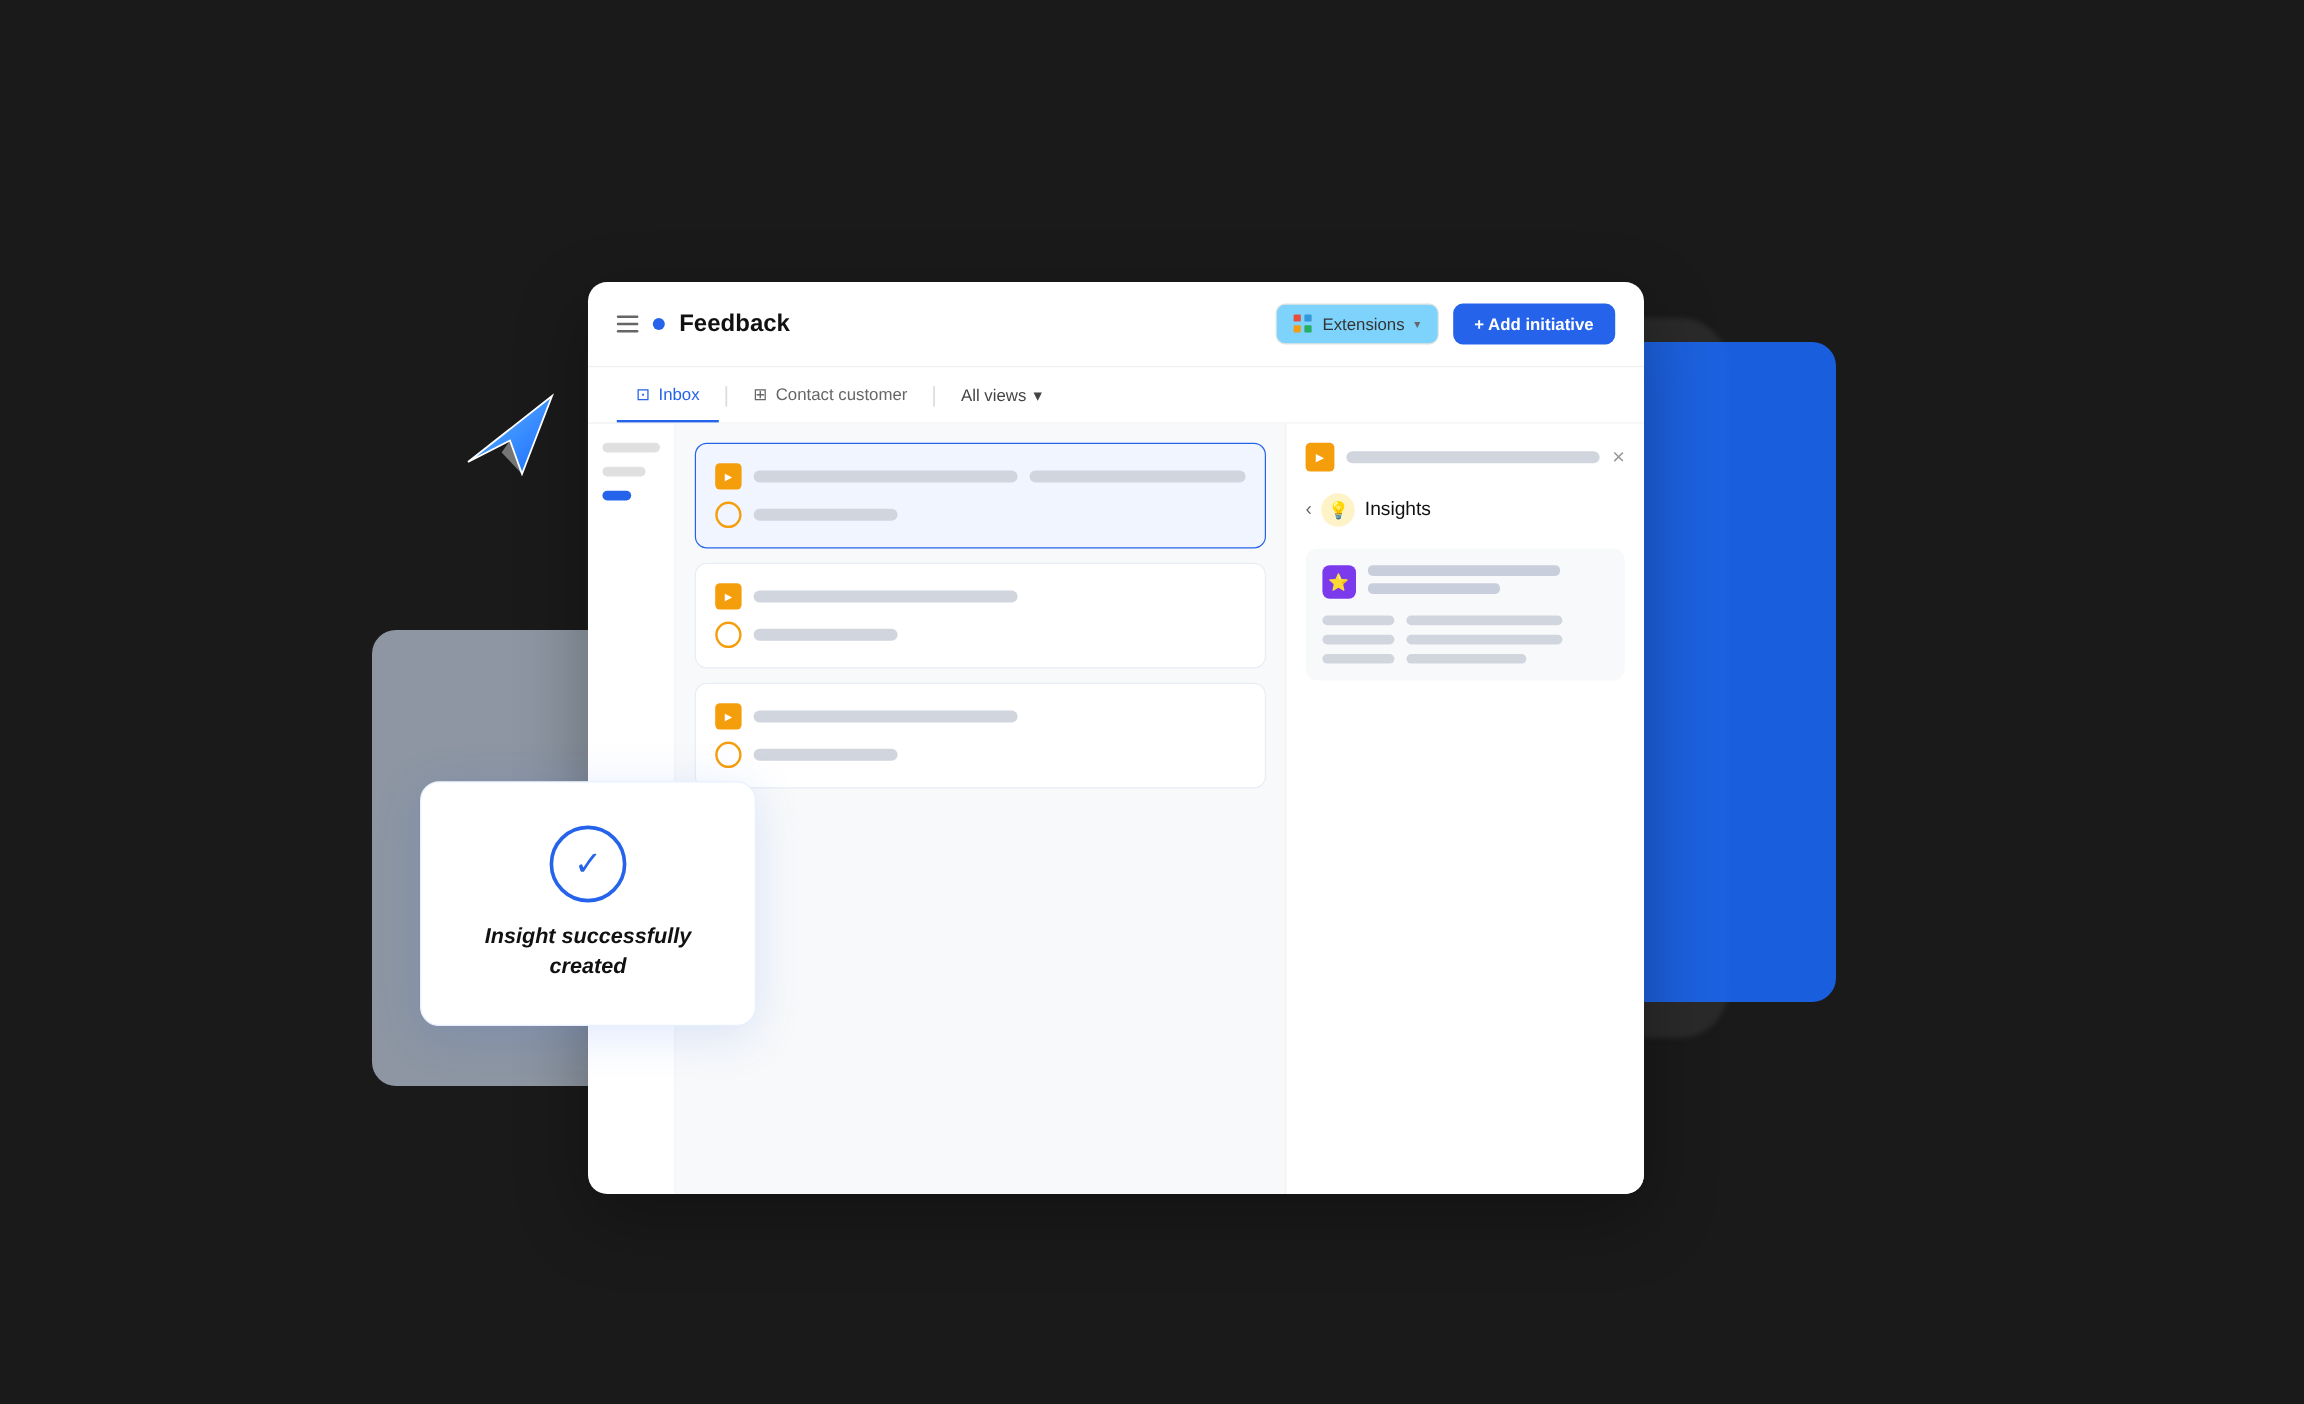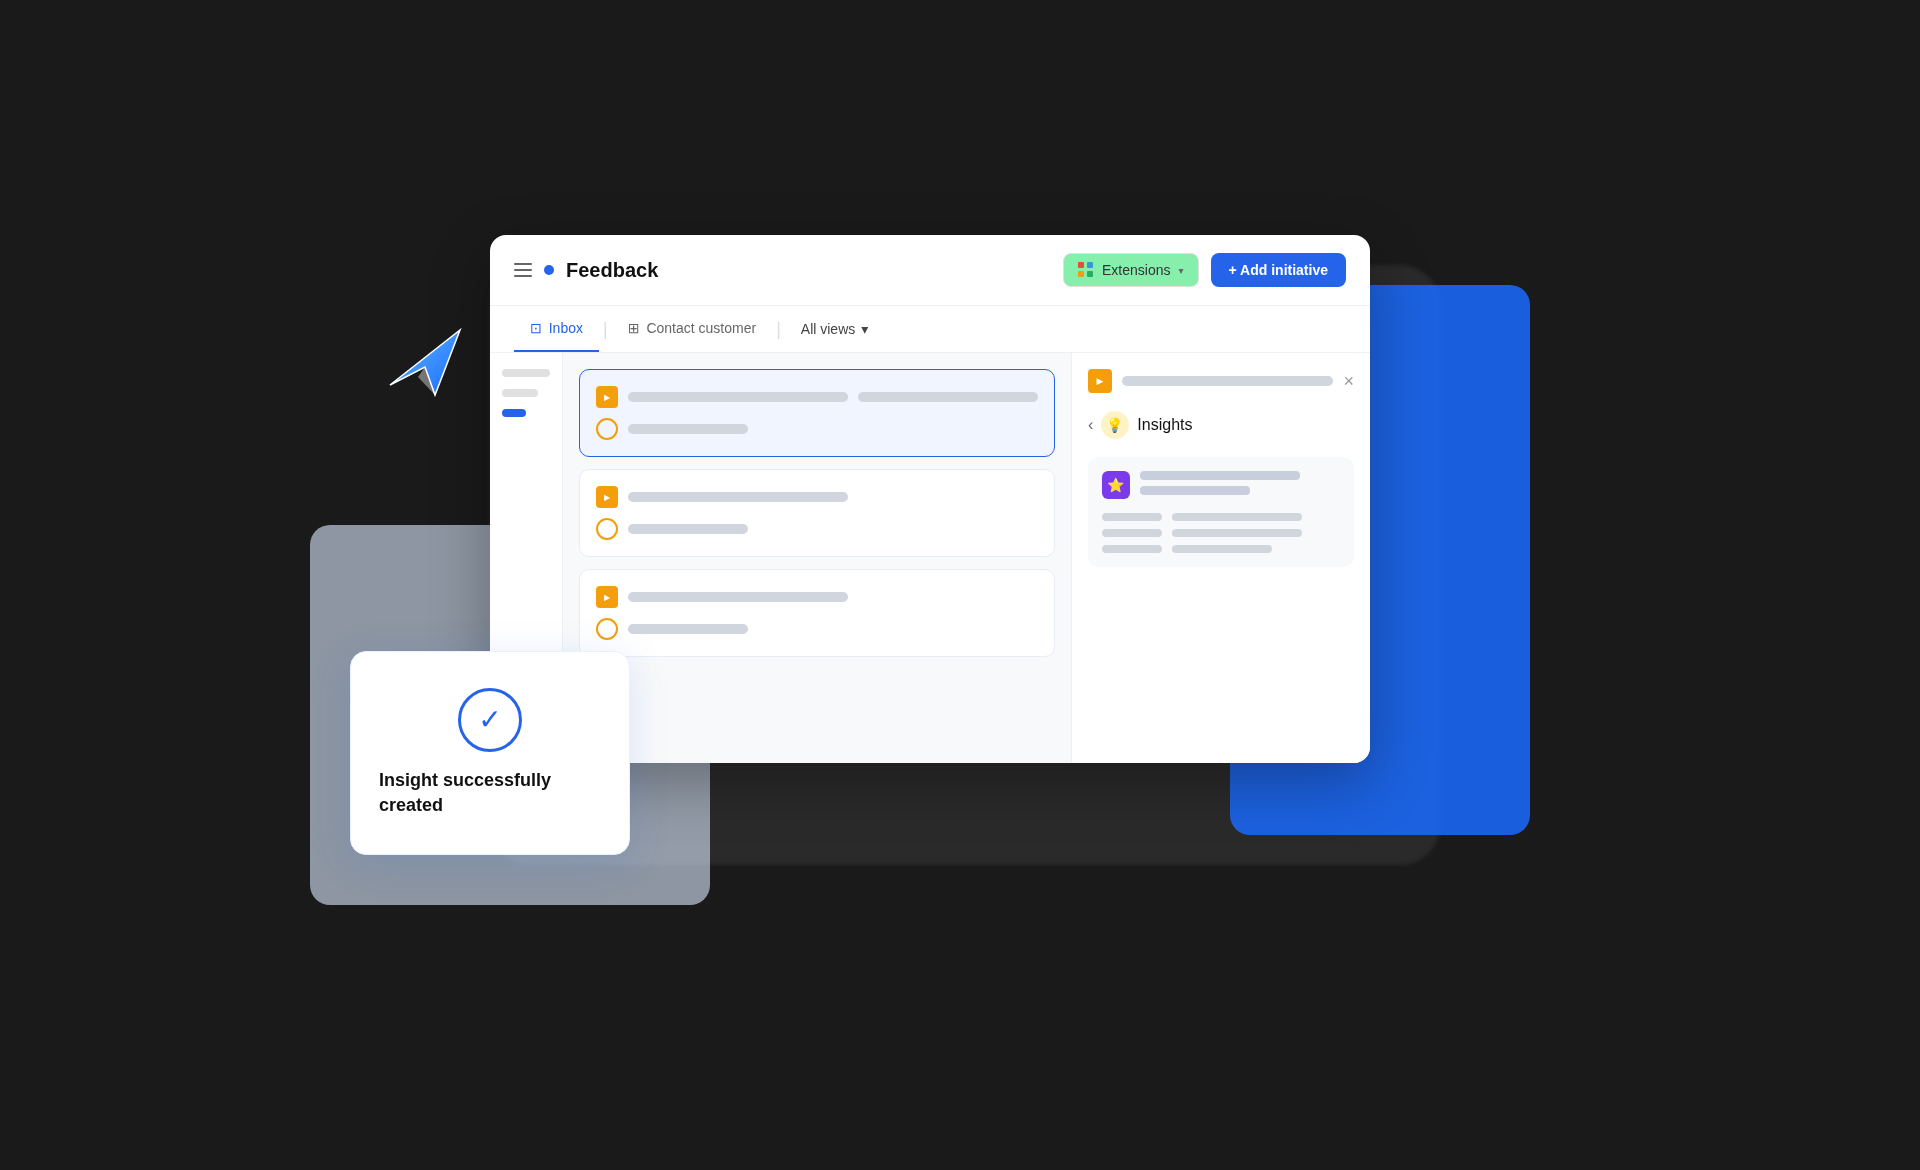--- a/index.html
+++ b/index.html
@@ -47,21 +47,21 @@
       z-index: 1;
       opacity: 0.85;
     }
 
     
     .main-window {
       position: absolute;
       top: 0;
       left: 80px;
       width: 880px;
-      height: 528px;
+      height: 760px;
       background: #ffffff;
       border-radius: 16px;
       box-shadow: 0 20px 60px rgba(0,0,0,0.3);
       z-index: 10;
       overflow: hidden;
     }
 
     
     .header {
       display: flex;
@@ -99,21 +99,21 @@
       flex: 1;
     }
 
     .extensions-btn {
       display: flex;
       align-items: center;
       gap: 8px;
       padding: 8px 14px;
       border: 1px solid #e0e0e0;
       border-radius: 8px;
-      background: #86efac;
+      background: #7dd3fc;
       cursor: pointer;
       font-size: 14px;
       color: #333;
     }
 
     .extensions-grid {
       display: grid;
       grid-template-columns: 1fr 1fr;
       gap: 2px;
       width: 16px;
@@ -463,22 +463,23 @@
 
     .check-mark {
       font-size: 28px;
       color: #2563eb;
     }
 
     .success-text {
       font-size: 18px;
       font-weight: 700;
       color: #111;
-      text-align: left;
+      text-align: center;
       line-height: 1.4;
+      font-style: italic;
     }
 
     
     .plane-icon {
       position: absolute;
       top: 80px;
       left: -30px;
       z-index: 15;
     }
 

